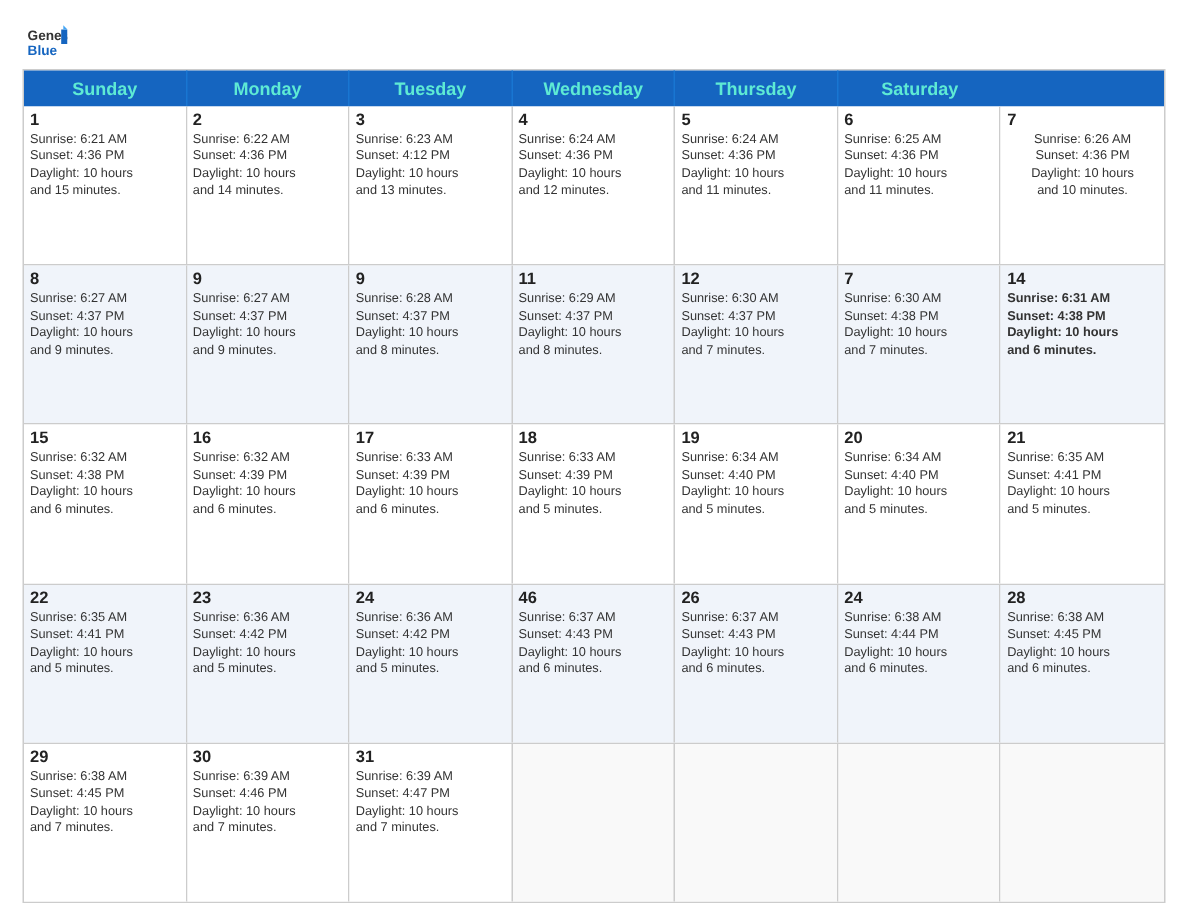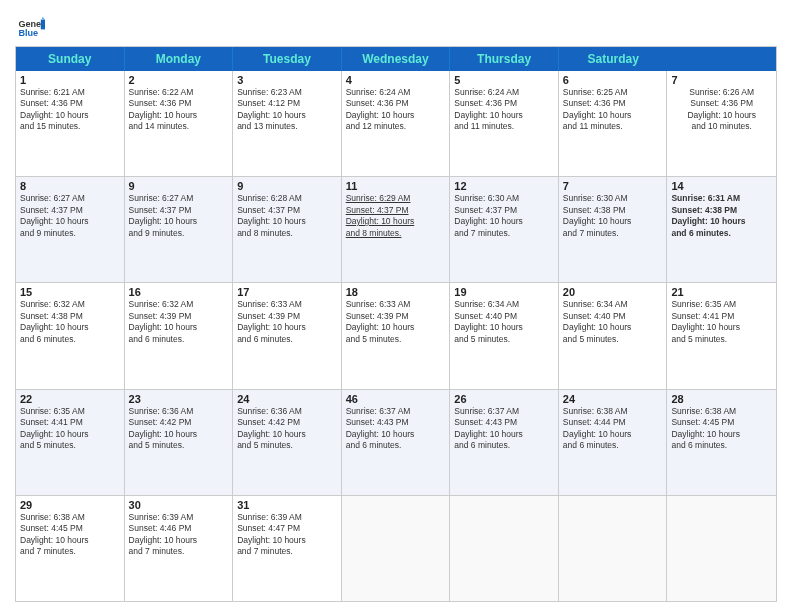--- a/index.html
+++ b/index.html
@@ -201,21 +201,21 @@
           </div>
           <div class="cal-cell shade">
             <span class="day-num">9</span>
             <div class="cell-text" style="white-space: pre-line;">Sunrise: 6:28 AM
 Sunset: 4:37 PM
 Daylight: 10 hours
 and 8 minutes.</div>
           </div>
           <div class="cal-cell shade">
             <span class="day-num">11</span>
-            <div class="cell-text" style="white-space: pre-line; text-decoration: underline;">Sunrise: 6:29 AM
+            <div class="cell-text" style="white-space: pre-line;">Sunrise: 6:29 AM
 Sunset: 4:37 PM
 Daylight: 10 hours
 and 8 minutes.</div>
           </div>
           <div class="cal-cell shade">
             <span class="day-num">12</span>
             <div class="cell-text" style="white-space: pre-line;">Sunrise: 6:30 AM
 Sunset: 4:37 PM
 Daylight: 10 hours
 and 7 minutes.</div>

